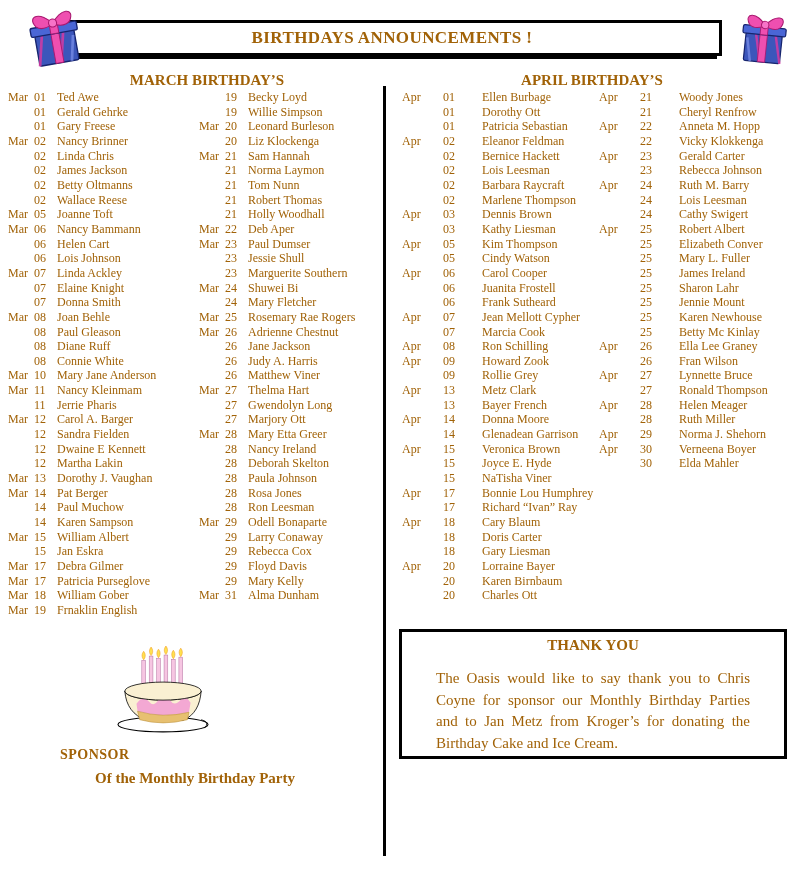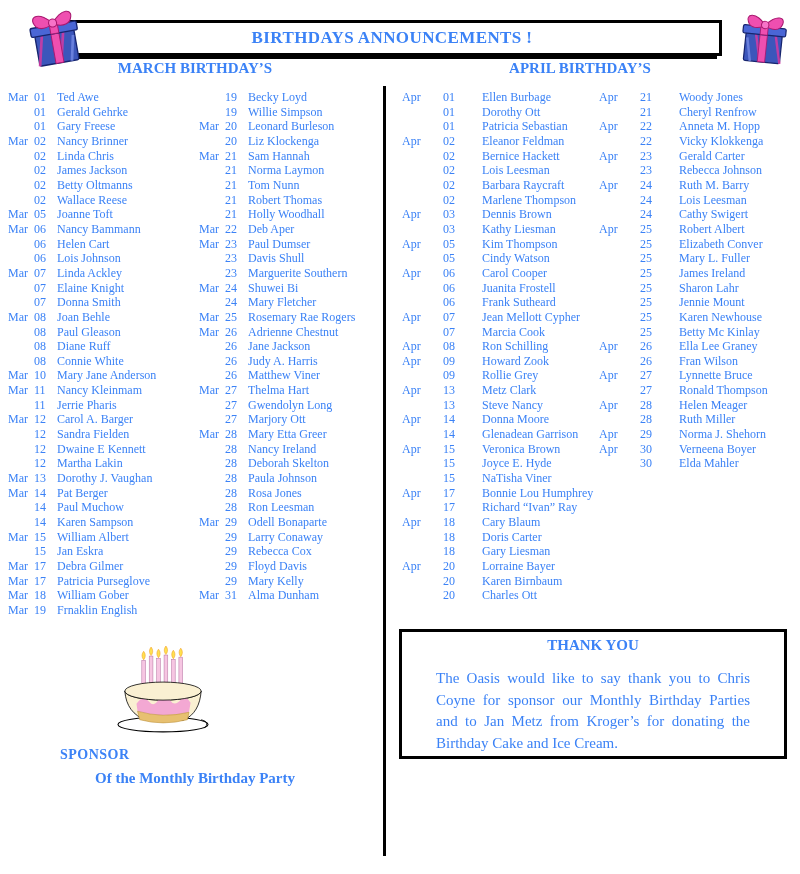--- a/index.html
+++ b/index.html
@@ -1,29 +1,29 @@
 <!DOCTYPE html>
 <html><head>
 <meta charset="utf-8">
 <style>
   html,body{margin:0;padding:0;background:#fff;}
-  .page{position:relative;width:800px;height:874px;background:#fff;color:#3b82f6;
+  .page{position:relative;width:800px;height:874px;background:#fff;color:#a16207;
         font-family:"Liberation Serif","DejaVu Serif",serif;overflow:hidden;}
 
   
   .banner-shadow{position:absolute;left:57px;top:25px;width:654px;height:28px;border:3px solid #000;}
   .banner{position:absolute;left:62px;top:20px;width:654px;height:30px;border:3px solid #000;
           background:#fff;display:flex;align-items:center;justify-content:center;z-index:1;}
   .banner span{font-weight:bold;font-size:17px;letter-spacing:.4px;}
   .gift{position:absolute;z-index:2;}
   .gift-left{left:18px;top:2px;width:76px;height:72px;}
   .gift-right{left:730px;top:5px;width:66px;height:68px;transform:scaleX(-1) rotate(4deg);}
 
   
-  .sec-h{position:absolute;margin:0;font-size:15px;font-weight:bold;text-align:center;}
+  .sec-h{position:absolute;margin:12px;font-size:15px;font-weight:bold;text-align:center;}
   .march-h{left:55px;top:60px;width:280px;}
   .april-h{left:450px;top:60px;width:260px;}
 
   .divider{position:absolute;left:383px;top:86px;width:3px;height:770px;background:#000;}
 
   
   .list{position:absolute;top:90px;font-size:12px;line-height:14.65px;}
   .row{display:flex;white-space:nowrap;}
   .m{width:26px;flex:none;}
   .d{width:17px;flex:none;}
@@ -380,21 +380,21 @@
 
       <div class="row">
         <span class="m">Mar</span>
         <span class="d">23</span>
         <span class="n">Paul Dumser</span>
       </div>
 
       <div class="row">
         <span class="m"></span>
         <span class="d">23</span>
-        <span class="n">Davis Shull</span>
+        <span class="n">Jessie Shull</span>
       </div>
 
       <div class="row">
         <span class="m"></span>
         <span class="d">23</span>
         <span class="n">Marguerite Southern</span>
       </div>
 
       <div class="row">
         <span class="m">Mar</span>
@@ -653,21 +653,21 @@
 
       <div class="row">
         <span class="m">Apr</span>
         <span class="d">13</span>
         <span class="n">Metz Clark</span>
       </div>
 
       <div class="row">
         <span class="m"></span>
         <span class="d">13</span>
-        <span class="n">Steve Nancy</span>
+        <span class="n">Bayer French</span>
       </div>
 
       <div class="row">
         <span class="m">Apr</span>
         <span class="d">14</span>
         <span class="n">Donna Moore</span>
       </div>
 
       <div class="row">
         <span class="m"></span>

